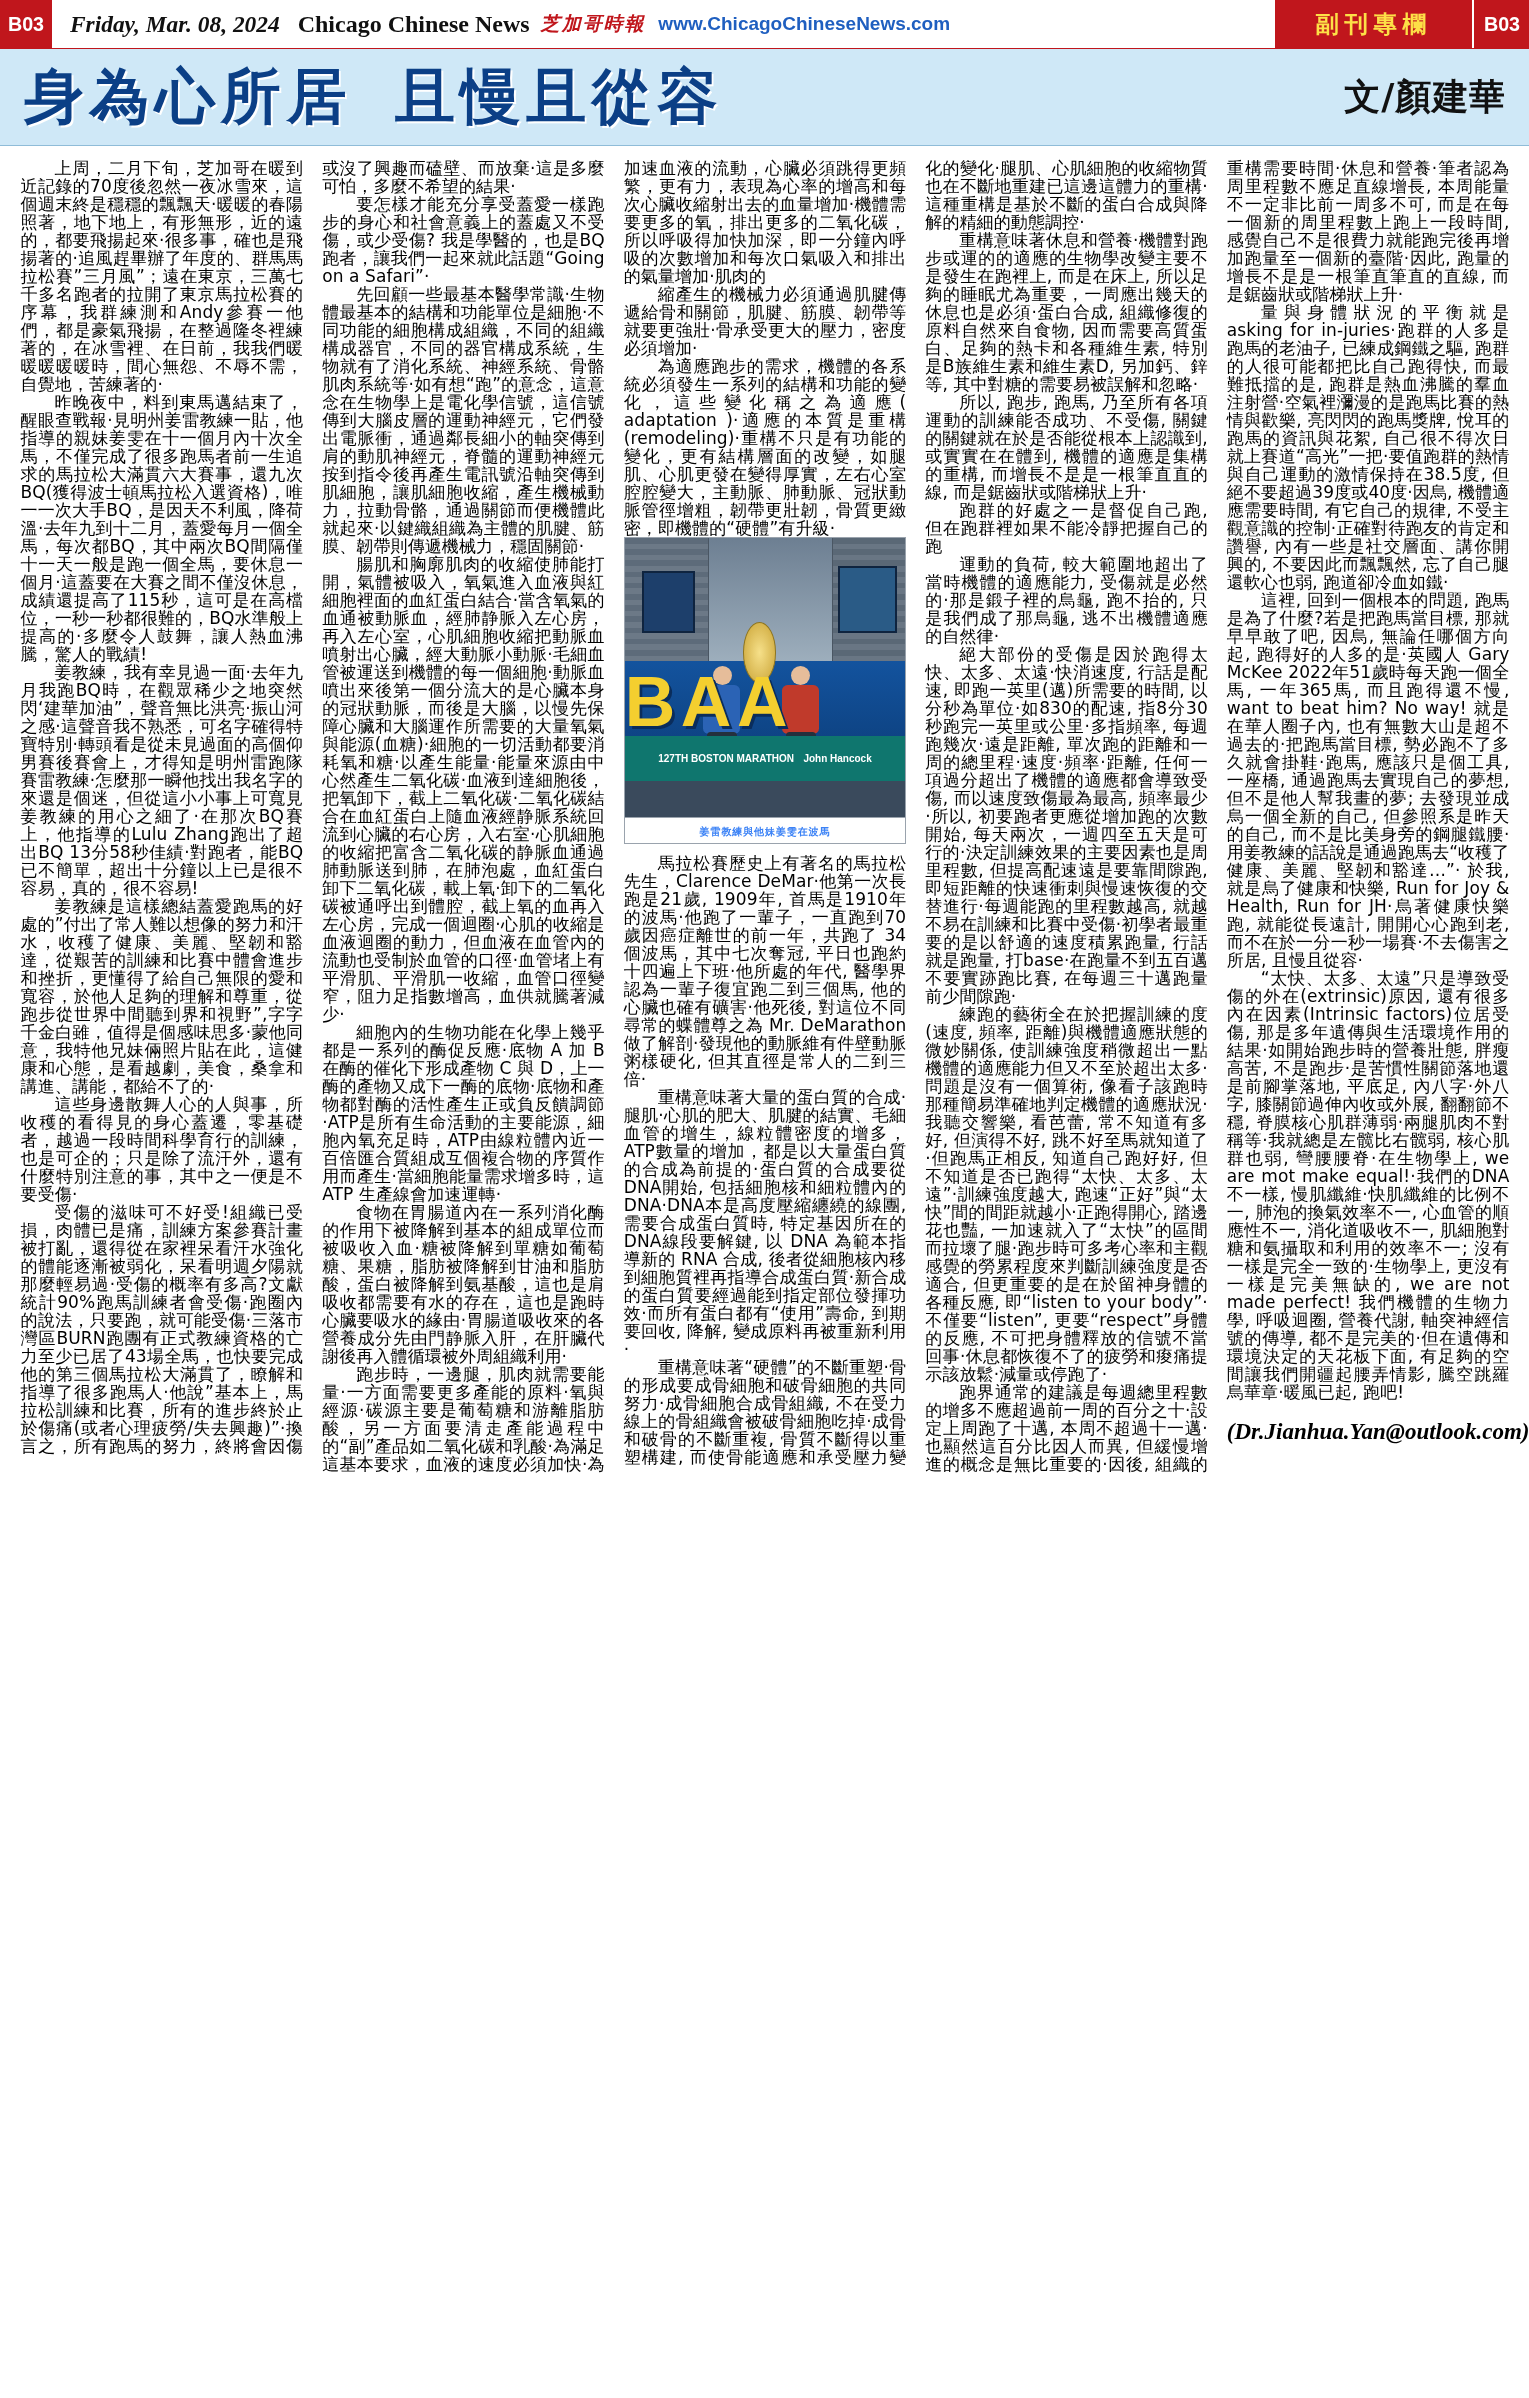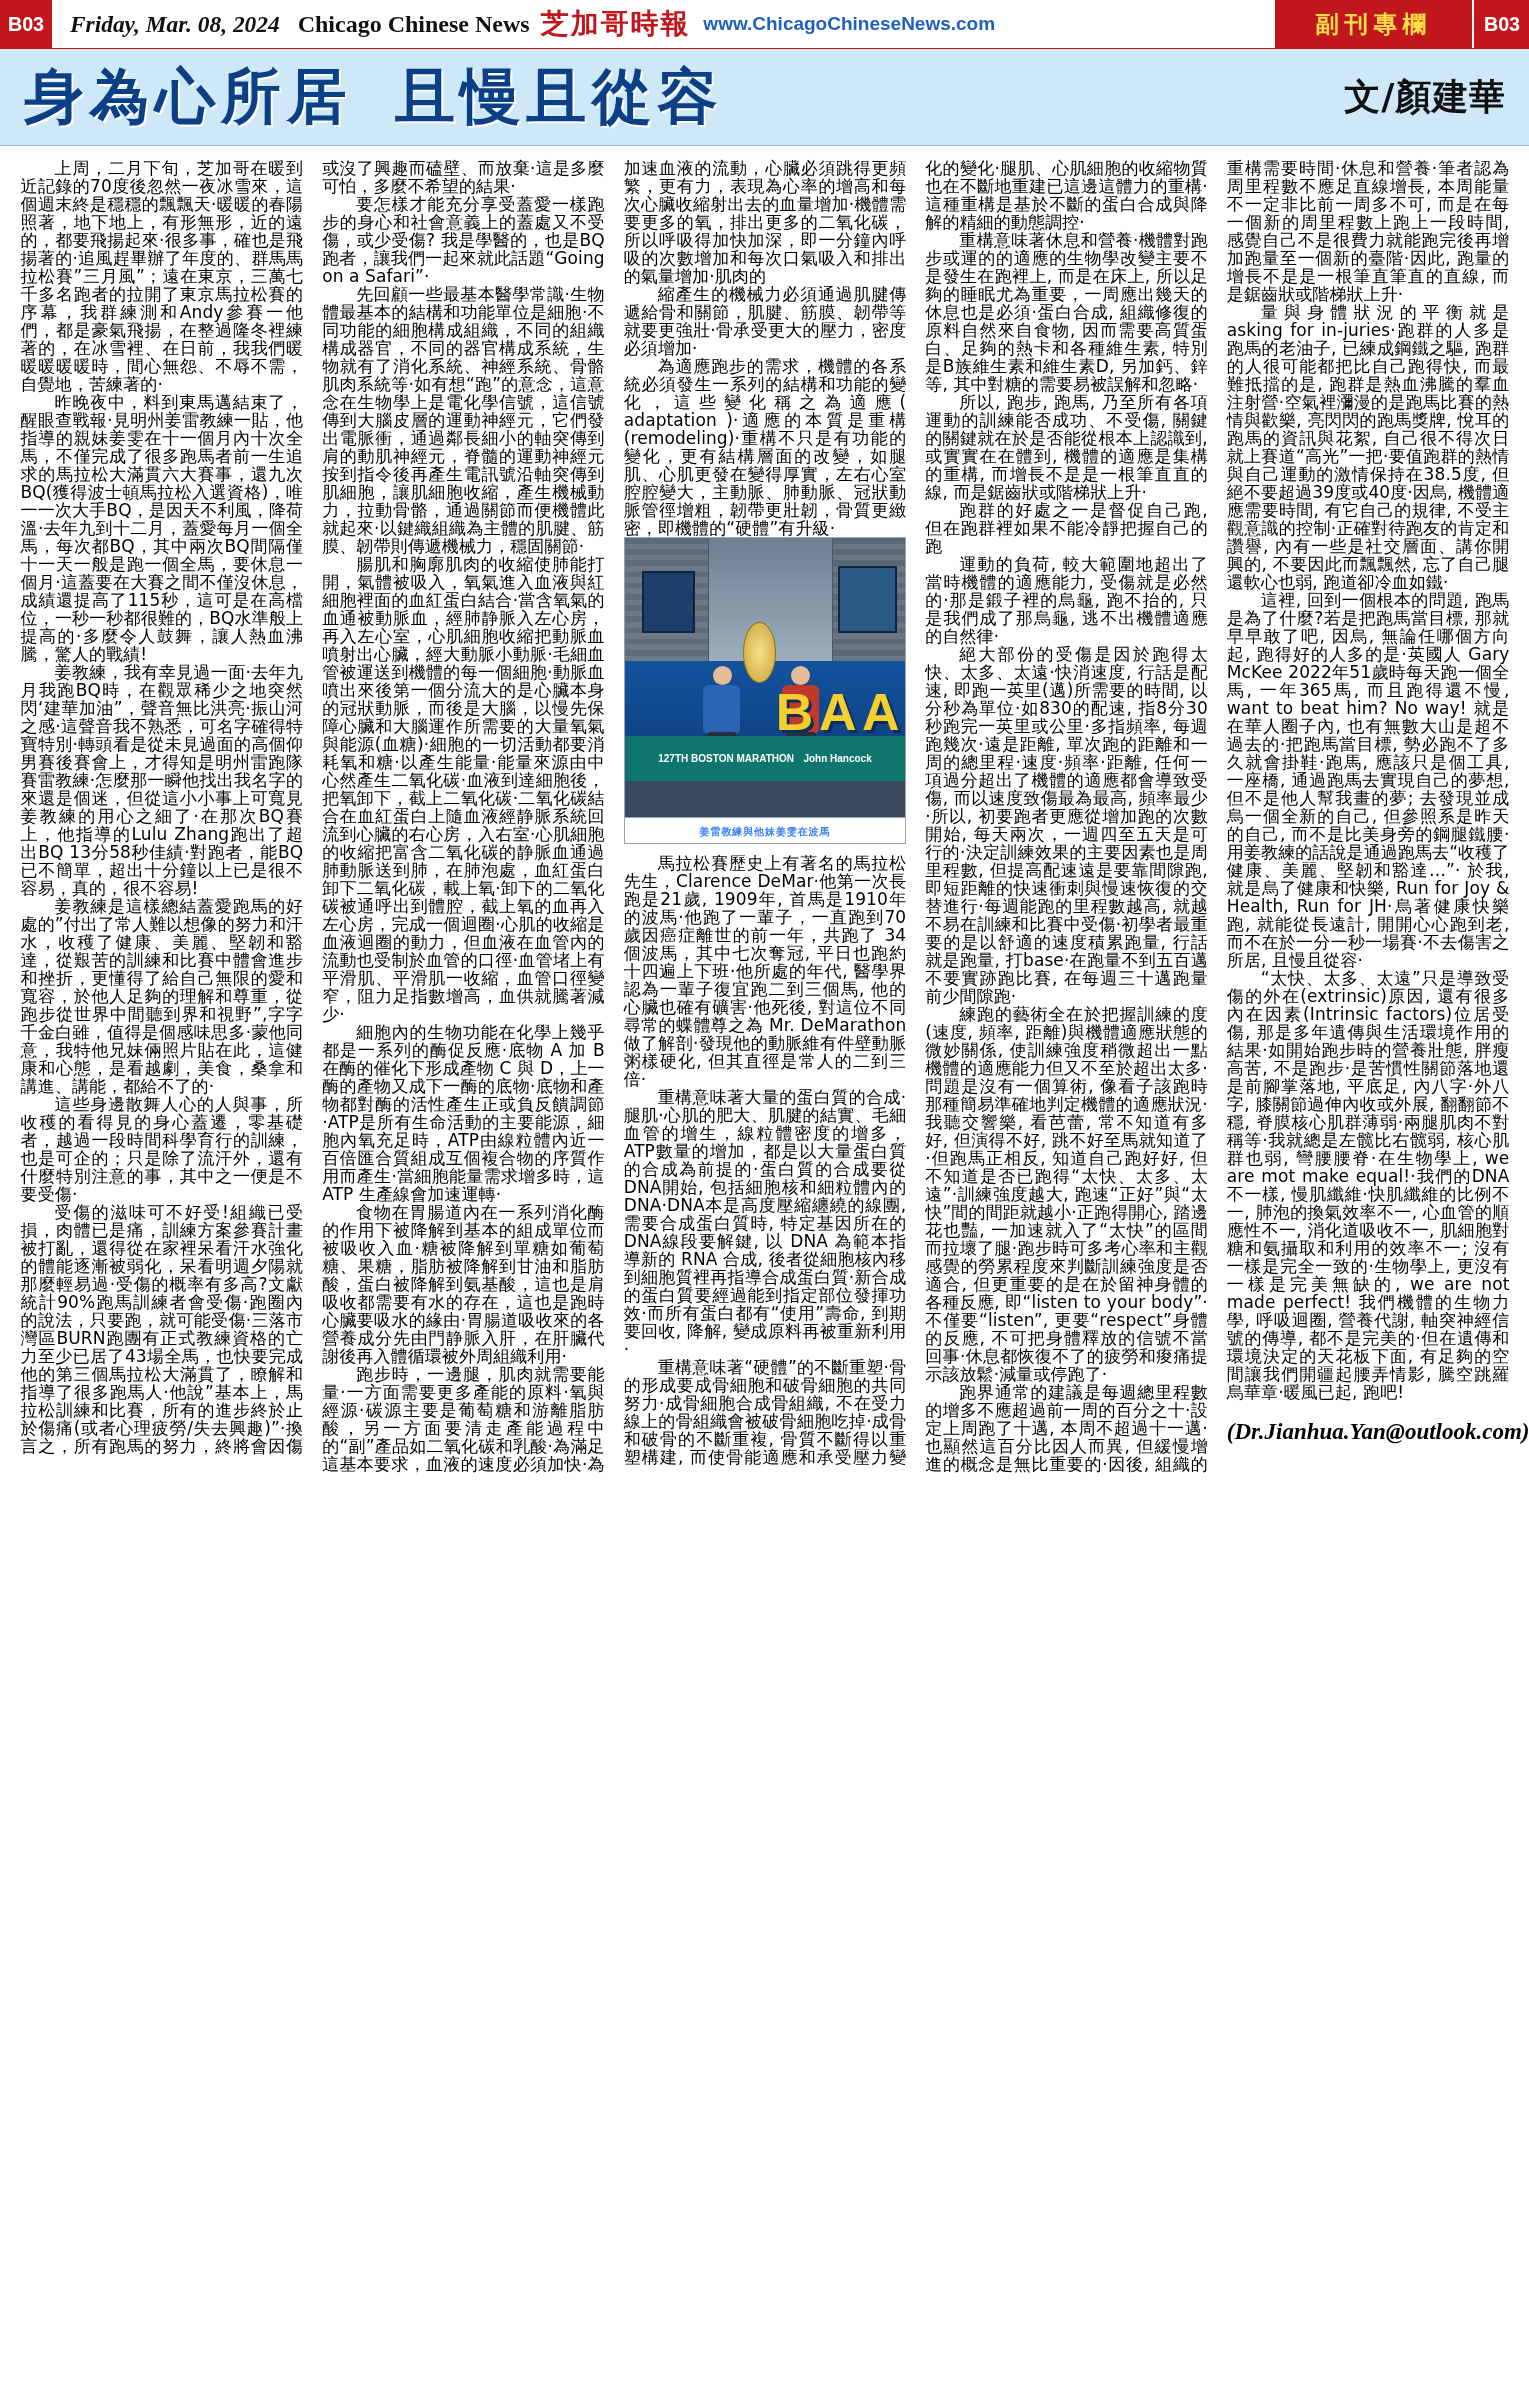--- a/index.html
+++ b/index.html
@@ -56,25 +56,26 @@
     font-size: 24px;
     color: #111;
     white-space: nowrap;
     padding-right: 11.2px;
   }
   .mh-chi {
     display: flex;
     align-items: center;
     font-family: "DejaVu Sans", sans-serif;
     font-weight: bold;
-    font-size: 28px;
+    font-size: 19px;
     color: #c0161c;
     white-space: nowrap;
     letter-spacing: 1.9px;
     padding-right: 13px;
+    font-style: italic;
   }
   .mh-url {
     display: flex;
     align-items: center;
     font-family: "Liberation Sans", sans-serif;
     font-weight: bold;
     font-size: 19px;
     color: #1f5fc0;
     white-space: nowrap;
     flex: 1;
@@ -195,24 +196,24 @@
   .crowd {
     position:absolute; left:0; right:0; top:44%; height:18%;
     background: linear-gradient(#4a5a6b, #39475a);
   }
   .banner-blue {
     position:absolute; left:0; right:0; bottom:16%; height:40%;
     background: linear-gradient(#13539e, #0c3d79);
   }
   .baa {
     position:absolute; left:0; right:0; bottom:27%;
-    text-align:right;
+    text-align:left;
     font-family:"Liberation Sans", sans-serif;
     font-weight:bold;
-    font-size:52px;
+    font-size:70px;
     color:#f4cf2f;
     letter-spacing:5.6px;
     text-shadow: 2.8px 2.8px 0 #0a2d5c;
   }
   .banner-bottom {
     position:absolute; left:0; right:0; bottom:13%; height:16%;
     background:#0f766e;
     display:flex; align-items:center; justify-content:center; gap:9.4px;
     color:#fff;
     font-family:"Liberation Sans", sans-serif;

